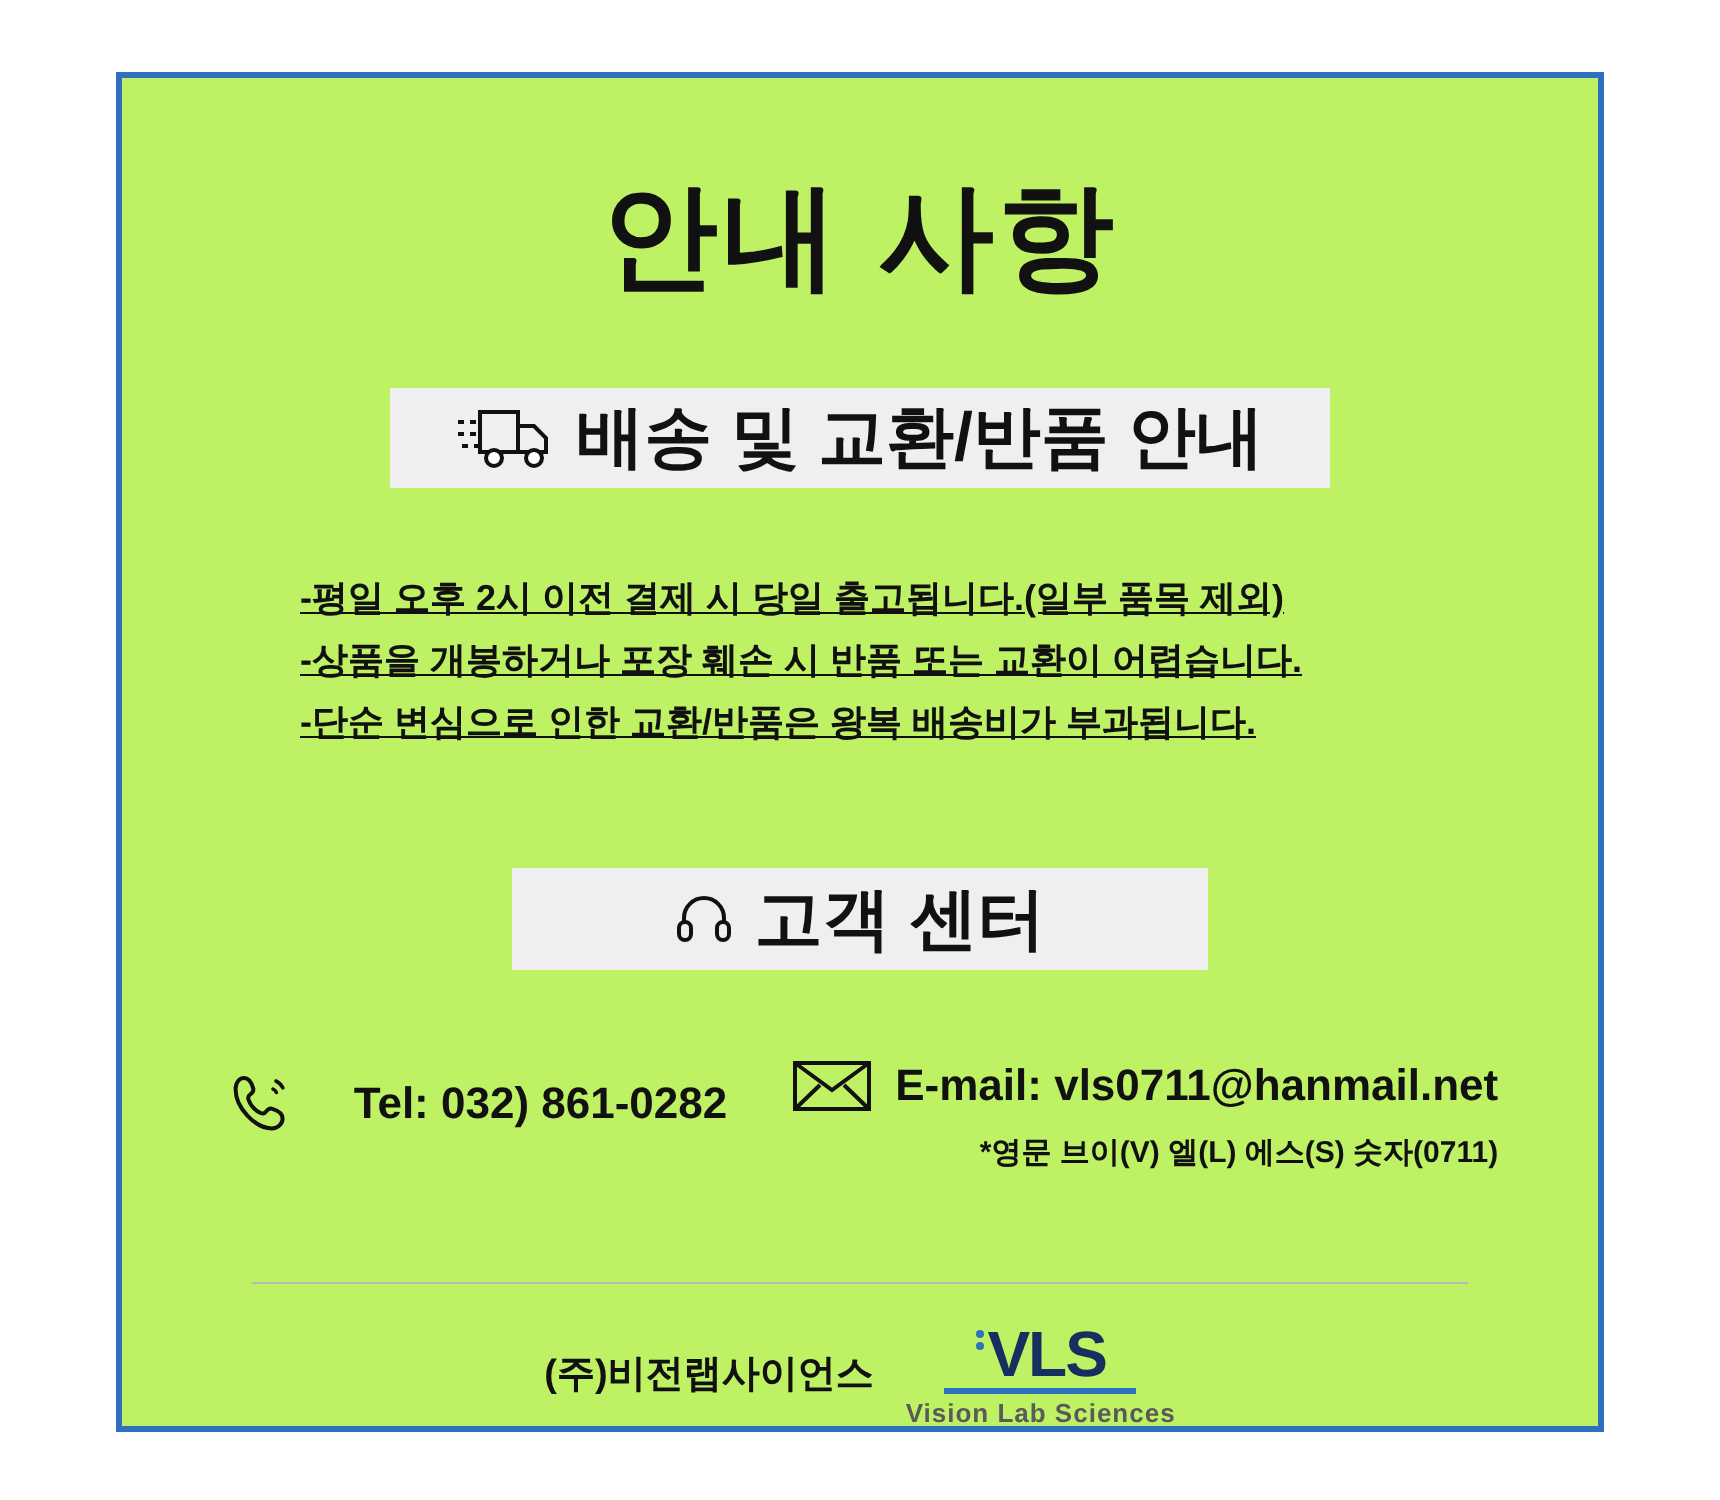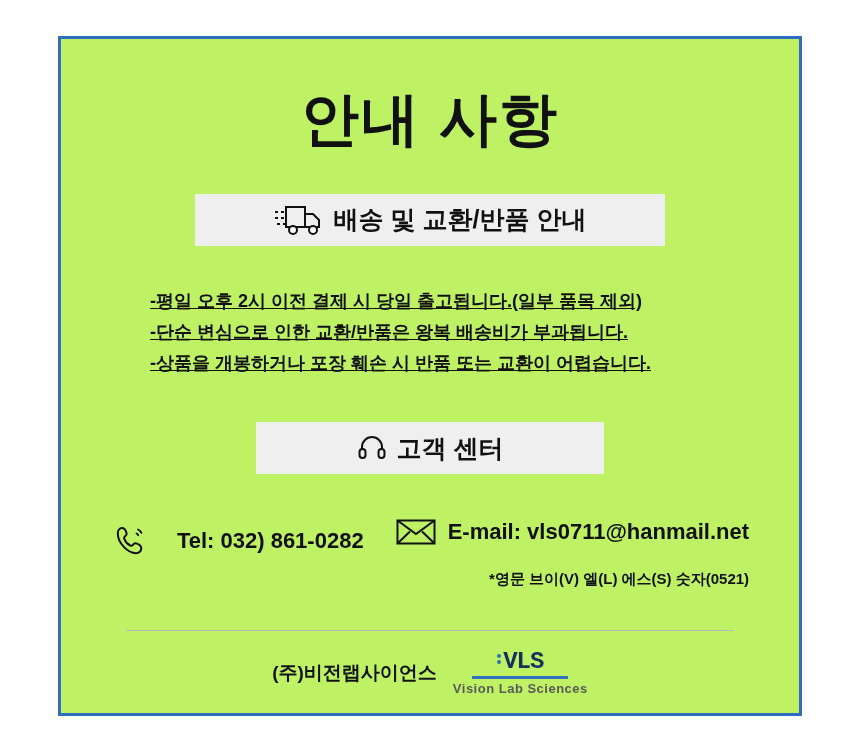--- a/index.html
+++ b/index.html
@@ -51,27 +51,27 @@
     width: 470px;
     height: 52px;
     background: #efefef;
     display: flex;
     align-items: center;
     justify-content: center;
     gap: 10px;
   }
 
   .section-banner.customer {
-    margin-top: 46px;
+    margin-top: 60px;
     width: 348px;
     height: 52px;
   }
 
   .section-banner .banner-label {
-    font-size: 25px;
+    font-size: 34px;
     font-weight: 800;
     color: #111111;
     line-height: 1;
     white-space: nowrap;
   }
 
   .icon {
     display: inline-flex;
     align-items: center;
     justify-content: center;
@@ -116,21 +116,21 @@
     width: 1px;
     height: 72px;
     background: #bdbdbd;
     margin: 0 16px;
   }
 
   .contact-right {
     display: flex;
     flex-direction: column;
     align-items: flex-start;
-    gap: 24px;
+    gap: 10px;
   }
 
   .contact-right-top {
     display: flex;
     align-items: center;
     gap: 12px;
   }
 
   .contact-text {
     font-size: 22px;
@@ -193,22 +193,22 @@
 
   .logo-dots i {
     display: block;
     width: 4px;
     height: 4px;
     border-radius: 50%;
     background: #2e6fbf;
   }
 
   .logo-text {
-    font-family: Liberation Mono, monospace;
-    font-size: 24px;
+    font-family: Liberation Sans, sans-serif;
+    font-size: 32px;
     font-weight: 800;
     letter-spacing: -1px;
     color: #15305e;
     line-height: 0.95;
   }
 
   .logo-underline {
     width: 96px;
     height: 3px;
     background: #2e6fbf;
@@ -242,22 +242,22 @@
           <path d="M31 11 H39 L45 17 V24 H31 Z" fill="none" stroke="#111" stroke-width="2"></path>
           <circle cx="19" cy="27" r="4" fill="#fff" stroke="#111" stroke-width="2"></circle>
           <circle cx="39" cy="27" r="4" fill="#fff" stroke="#111" stroke-width="2"></circle>
         </svg>
       </span>
       <span class="banner-label">배송 및 교환/반품 안내</span>
     </div>
 
     <div class="bullet-list">
       <div class="line">-평일 오후 2시 이전 결제 시 당일 출고됩니다.(일부 품목 제외)</div>
+      <div class="line">-상품을 개봉하거나 포장 훼손 시 반품 또는 교환이 어렵습니다.</div>
       <div class="line">-단순 변심으로 인한 교환/반품은 왕복 배송비가 부과됩니다.</div>
-      <div class="line">-상품을 개봉하거나 포장 훼손 시 반품 또는 교환이 어렵습니다.</div>
     </div>
 
     <div class="section-banner customer">
       <span class="icon">
         <svg width="30" height="30" viewBox="0 0 30 30" aria-hidden="true">
           <path d="M5 17 V14 a10 10 0 0 1 20 0 v3" fill="none" stroke="#111" stroke-width="2"></path>
           <rect x="2.5" y="16" width="6" height="9" rx="3" fill="none" stroke="#111" stroke-width="2"></rect>
           <rect x="21.5" y="16" width="6" height="9" rx="3" fill="none" stroke="#111" stroke-width="2"></rect>
         </svg>
       </span>
@@ -282,21 +282,21 @@
         <div class="contact-right-top">
           <span class="icon">
             <svg width="40" height="28" viewBox="0 0 40 28" aria-hidden="true">
               <rect x="1.5" y="2.5" width="37" height="23" fill="none" stroke="#111" stroke-width="2"></rect>
               <path d="M1.5 2.5 L20 16 L38.5 2.5" fill="none" stroke="#111" stroke-width="2"></path>
               <path d="M1.5 25.5 L14 13.5 M38.5 25.5 L26 13.5" fill="none" stroke="#111" stroke-width="2"></path>
             </svg>
           </span>
           <span class="contact-text">E-mail: vls0711@hanmail.net</span>
         </div>
-        <div class="contact-note">*영문 브이(V) 엘(L) 에스(S) 숫자(0521)</div>
+        <div class="contact-note">*영문 브이(V) 엘(L) 에스(S) 숫자(0711)</div>
       </div>
     </div>
 
     <div class="footer-divider"></div>
 
     <div class="footer">
       <span class="company-name">(주)비전랩사이언스</span>
       <span class="logo">
         <span class="logo-mark">
           <span class="logo-dots">

